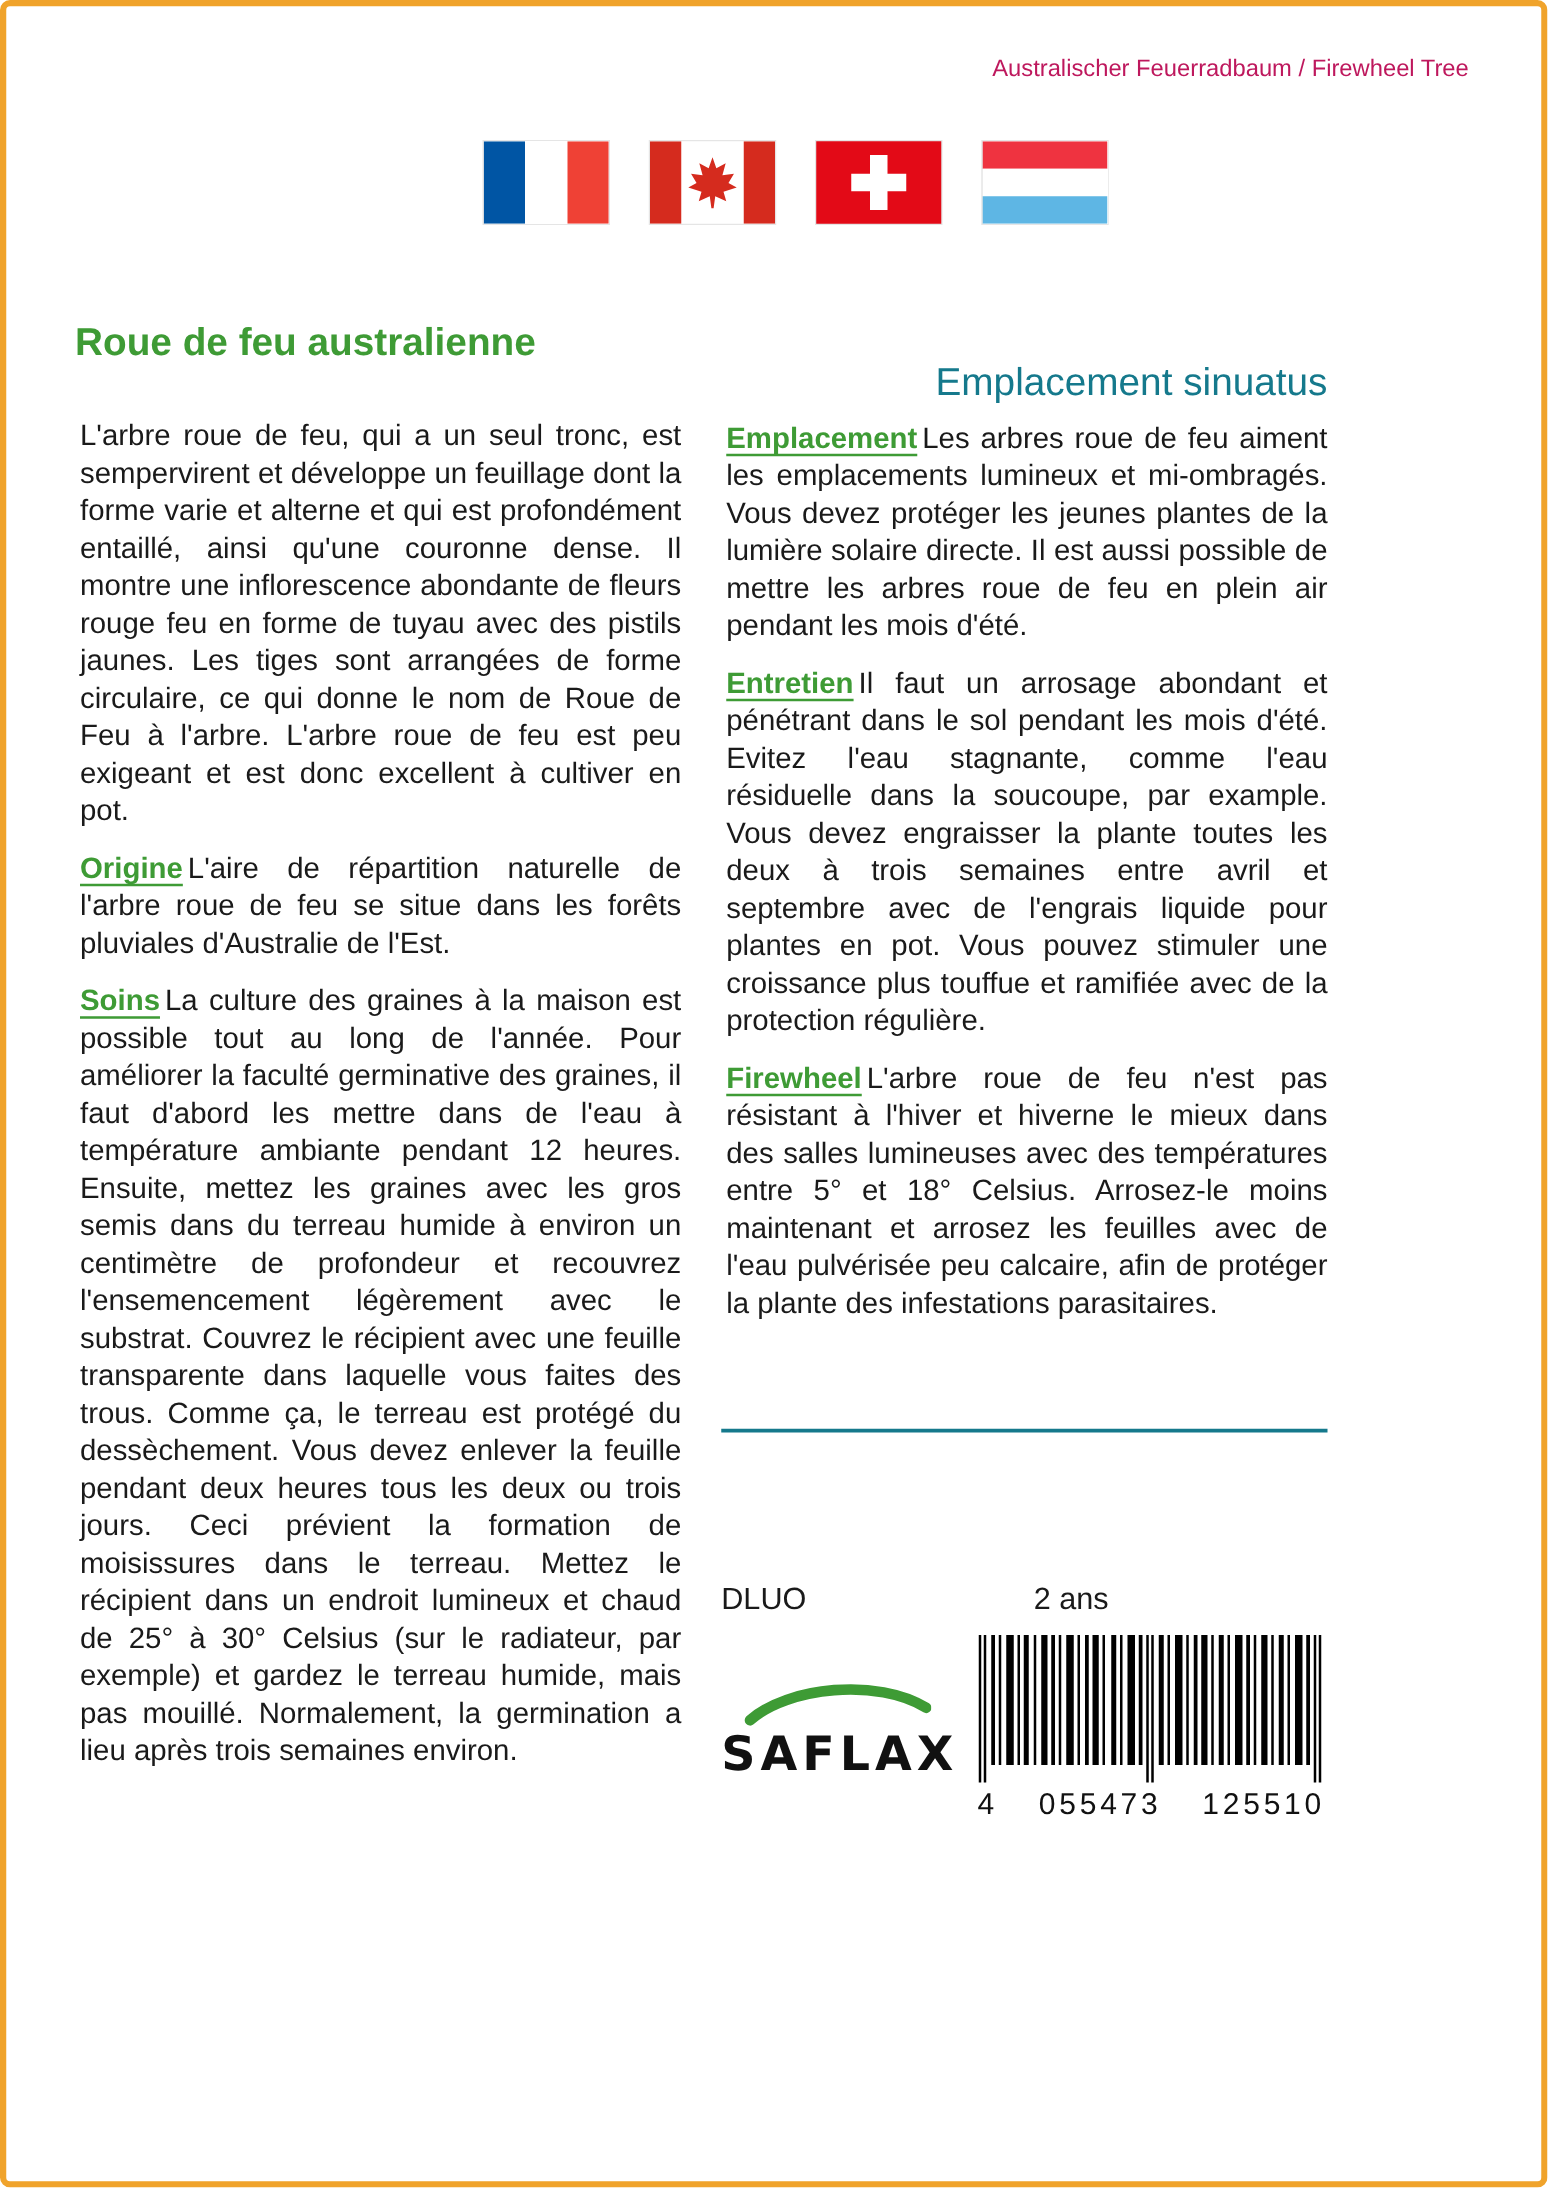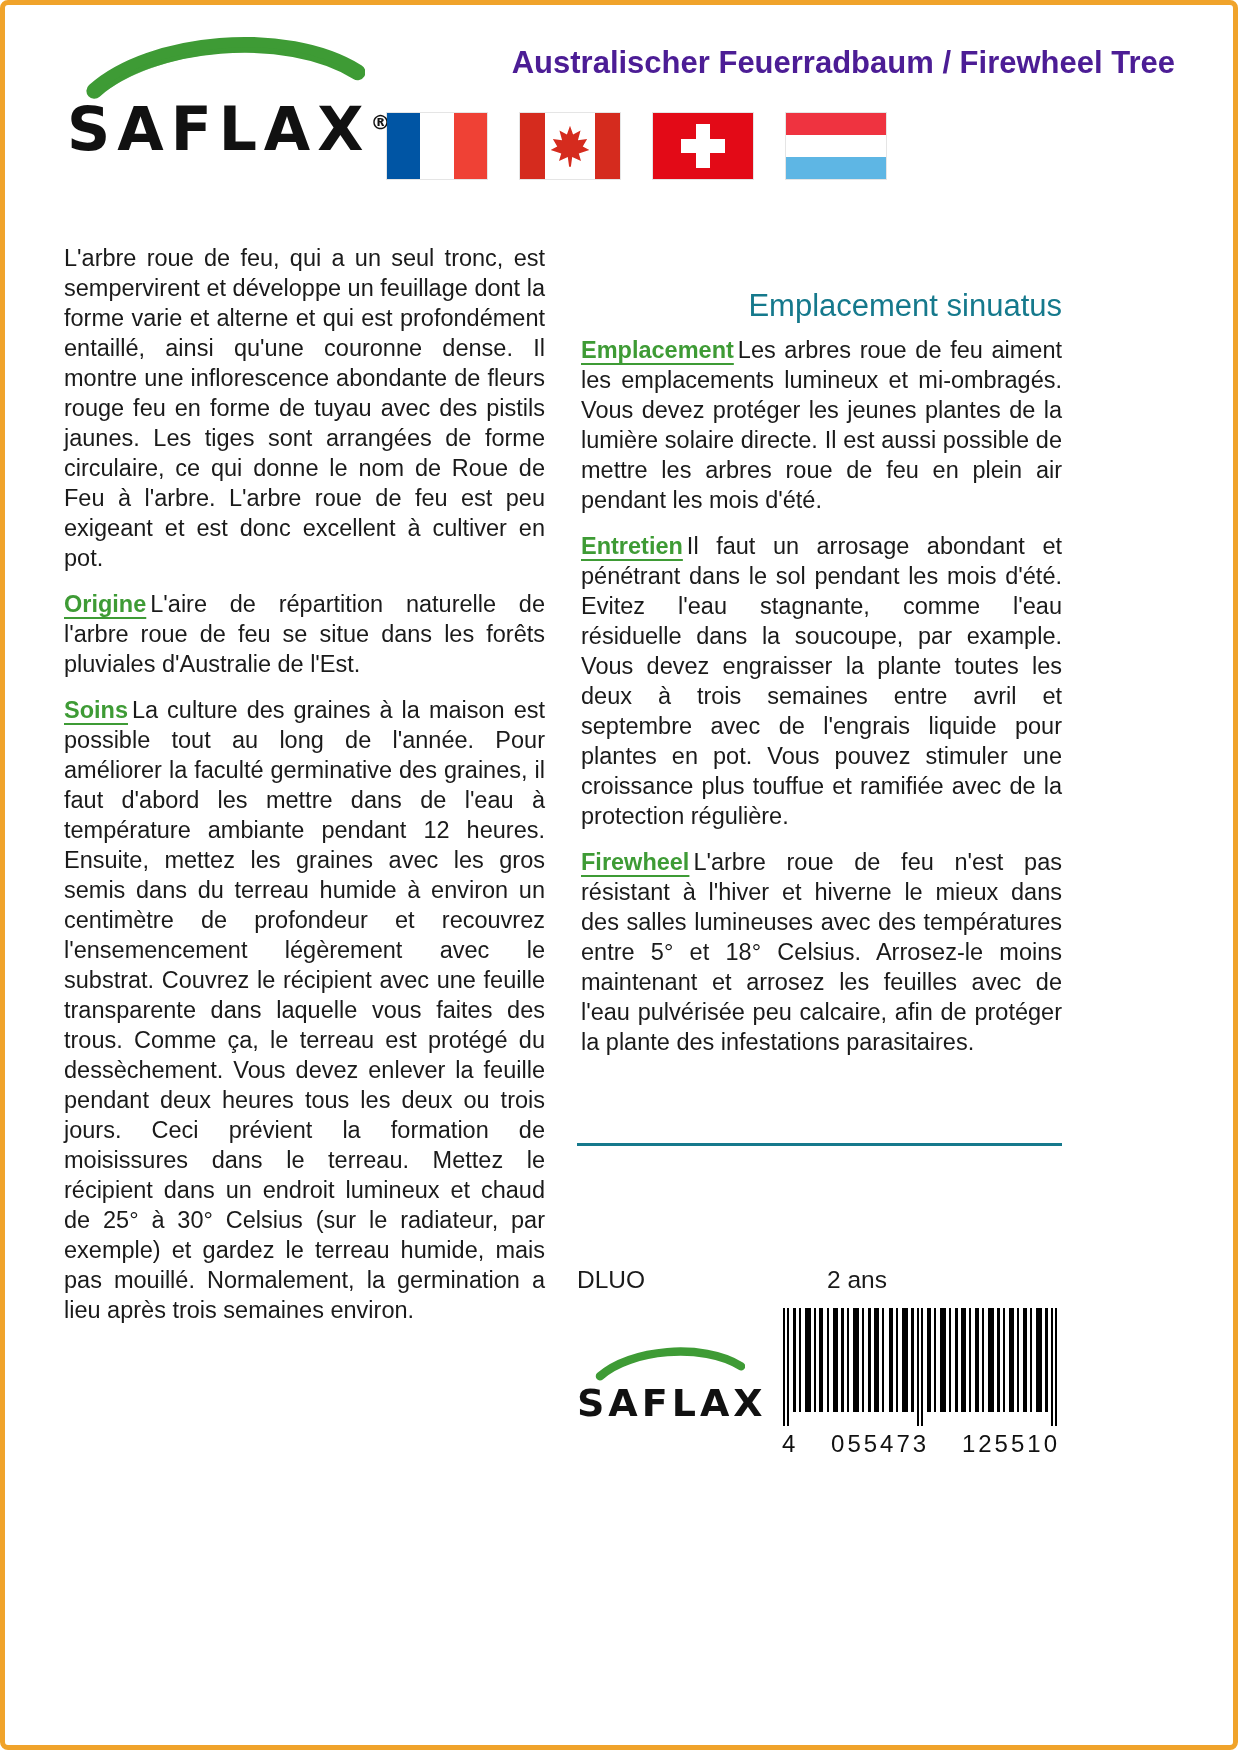--- a/index.html
+++ b/index.html
@@ -10,21 +10,21 @@
     border:5px solid #F0A32B;
     border-radius:8px;
     background:#ffffff;
     font-family:"Liberation Sans", sans-serif;
     color:#1c1c1c;
     overflow:hidden;
   }
   
   .tagline{
     position:absolute;top:40px;right:58px;
-    font-size:31px;font-weight:700;color:#4c1d95;
+    font-size:19px;font-weight:400;color:#be185d;
   }
   .logo-main{position:absolute;top:28px;left:62px;width:320px;}
   .arc-main{display:block;width:280px;height:70px;margin-left:18px;}
   .brand-main{
     font-family:"DejaVu Sans", sans-serif;
     font-size:60px;font-weight:700;letter-spacing:7px;
     line-height:1;margin-top:-4px;color:#111;
   }
   .reg{font-size:20px;vertical-align:super;letter-spacing:0;}
   .flags{position:absolute;top:108px;left:382px;display:flex;gap:33px;}
@@ -84,27 +84,20 @@
     font-size:24px;margin-top:2px;padding:0 2px;letter-spacing:3px;color:#111;
   }
 </style>
 </head>
 <body>
 
 <div class="page">
 
   <div class="tagline">Australischer Feuerradbaum / Firewheel Tree</div>
 
-  <div class="logo-main">
-    <svg class="arc-main" viewBox="0 0 300 75" aria-hidden="true">
-      <path d="M10,62 C70,8 215,-6 292,42" fill="none" stroke="#3E9B35" stroke-width="17" stroke-linecap="round"></path>
-      <path d="M24,58 C85,16 200,4 270,36" fill="none" stroke="#3E9B35" stroke-width="5" stroke-linecap="round" opacity="0.55"></path>
-    </svg>
-    <div class="brand-main"><span>SAFLAX</span><span class="reg">®</span></div>
-  </div>
 
   <div class="flags">
     <div class="flag flag-fr">
       <div class="st fr-b"></div>
       <div class="st fr-w"></div>
       <div class="st fr-r"></div>
     </div>
     <div class="flag flag-ca">
       <div class="bar left"></div>
       <div class="bar right"></div>
@@ -119,20 +112,21 @@
     <div class="flag flag-lu">
       <div class="st lu-r"></div>
       <div class="st lu-w"></div>
       <div class="st lu-b"></div>
     </div>
   </div>
 
   <div class="columns">
 
     <div class="col">
+      <h1 class="title">Roue de feu australienne</h1>
       <p class="body">L'arbre roue de feu, qui a un seul tronc, est sempervirent et développe un feuillage dont la forme varie et alterne et qui est profondément entaillé, ainsi qu'une couronne dense. Il montre une inflorescence abondante de fleurs rouge feu en forme de tuyau avec des pistils jaunes. Les tiges sont arrangées de forme circulaire, ce qui donne le nom de Roue de Feu à l'arbre. L'arbre roue de feu est peu exigeant et est donc excellent à cultiver en pot.</p>
       <p class="body"><span class="shead">Origine</span><span>L'aire de répartition naturelle de l'arbre roue de feu se situe dans les forêts pluviales d'Australie de l'Est.</span></p>
       <p class="body"><span class="shead">Soins</span><span>La culture des graines à la maison est possible tout au long de l'année. Pour améliorer la faculté germinative des graines, il faut d'abord les mettre dans de l'eau à température ambiante pendant 12 heures. Ensuite, mettez les graines avec les gros semis dans du terreau humide à environ un centimètre de profondeur et recouvrez l'ensemencement légèrement avec le substrat. Couvrez le récipient avec une feuille transparente dans laquelle vous faites des trous. Comme ça, le terreau est protégé du dessèchement. Vous devez enlever la feuille pendant deux heures tous les deux ou trois jours. Ceci prévient la formation de moisissures dans le terreau. Mettez le récipient dans un endroit lumineux et chaud de 25° à 30° Celsius (sur le radiateur, par exemple) et gardez le terreau humide, mais pas mouillé. Normalement, la germination a lieu après trois semaines environ.</span></p>
     </div>
 
     <div class="col">
       <h2 class="species">Emplacement sinuatus</h2>
       <p class="body"><span class="shead">Emplacement</span><span>Les arbres roue de feu aiment les emplacements lumineux et mi-ombragés. Vous devez protéger les jeunes plantes de la lumière solaire directe. Il est aussi possible de mettre les arbres roue de feu en plein air pendant les mois d'été.</span></p>
       <p class="body"><span class="shead">Entretien</span><span>Il faut un arrosage abondant et pénétrant dans le sol pendant les mois d'été. Evitez l'eau stagnante, comme l'eau résiduelle dans la soucoupe, par example. Vous devez engraisser la plante toutes les deux à trois semaines entre avril et septembre avec de l'engrais liquide pour plantes en pot. Vous pouvez stimuler une croissance plus touffue et ramifiée avec de la protection régulière.</span></p>
       <p class="body"><span class="shead">Firewheel</span><span>L'arbre roue de feu n'est pas résistant à l'hiver et hiverne le mieux dans des salles lumineuses avec des températures entre 5° et 18° Celsius. Arrosez-le moins maintenant et arrosez les feuilles avec de l'eau pulvérisée peu calcaire, afin de protéger la plante des infestations parasitaires.</span></p>

